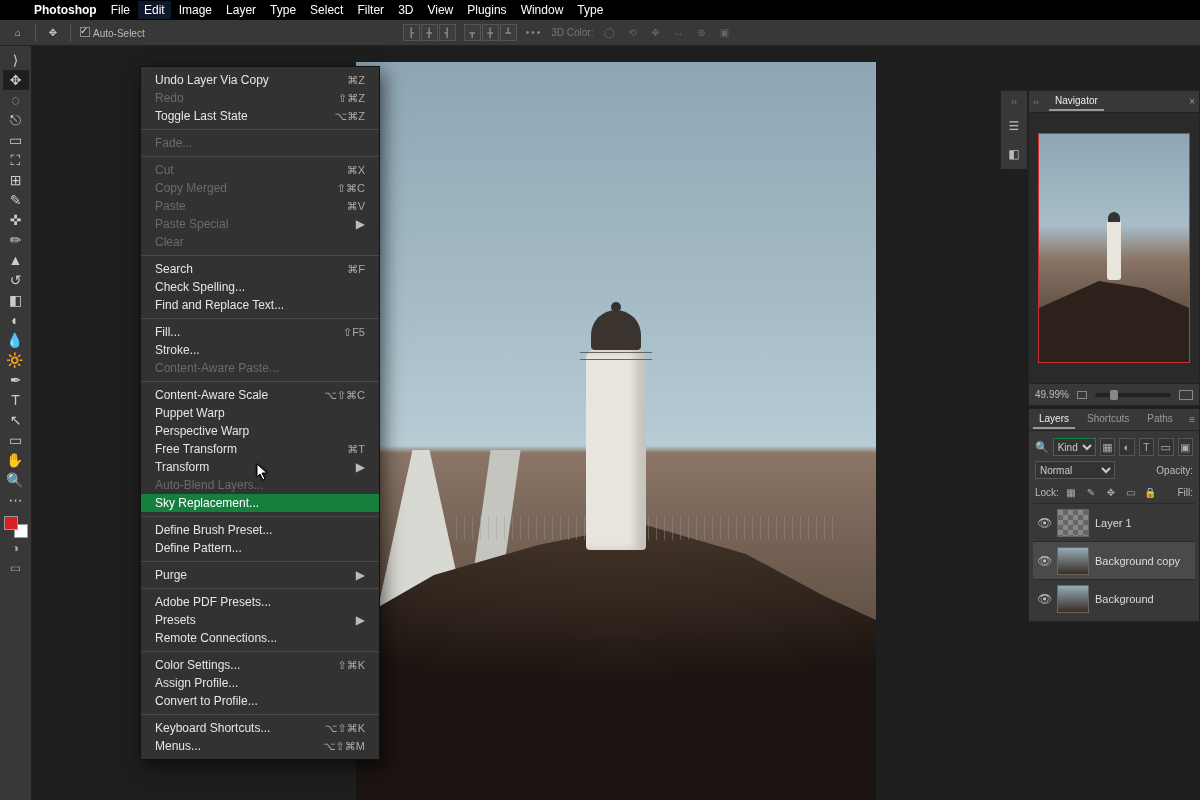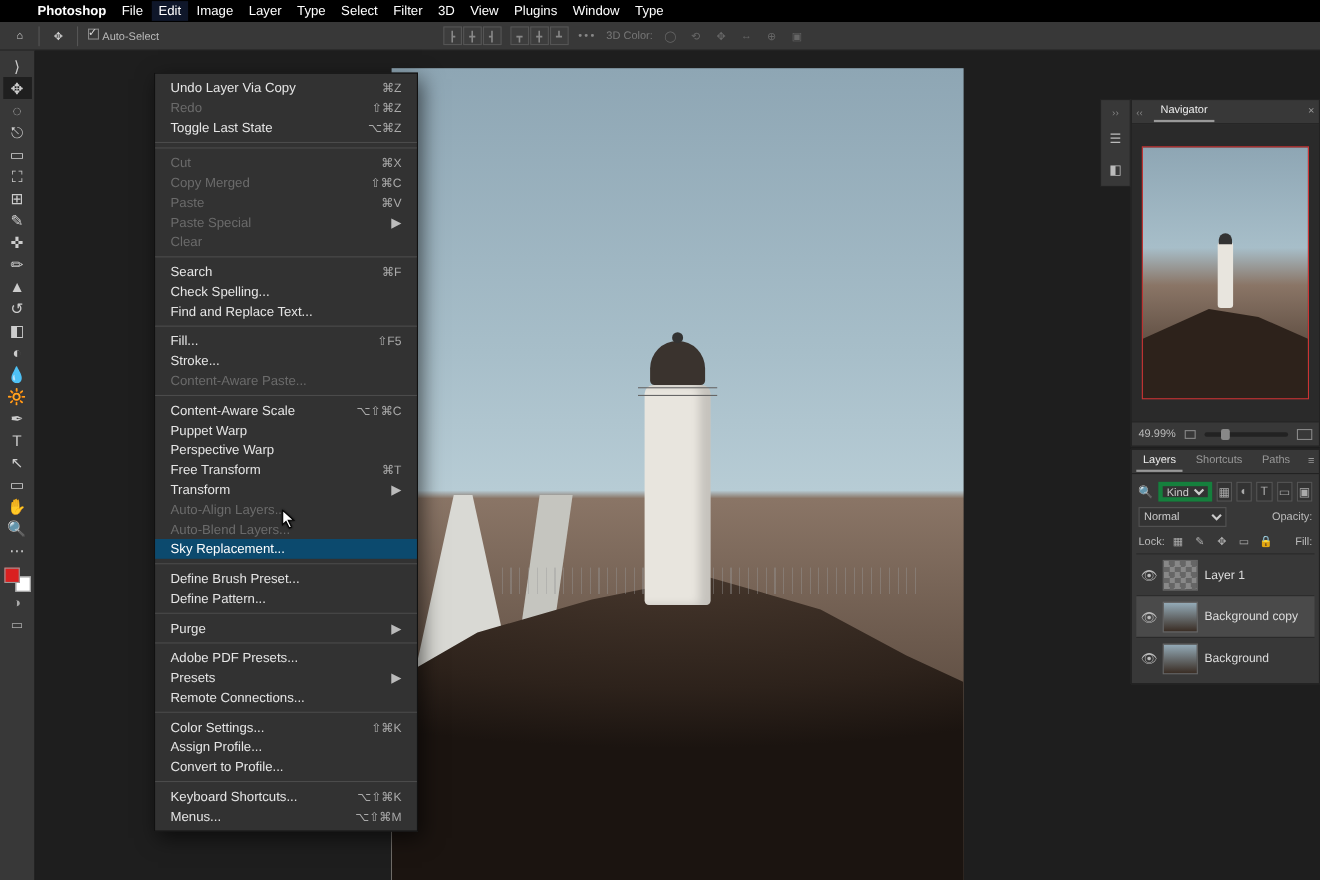--- a/index.html
+++ b/index.html
@@ -46,21 +46,21 @@
 .rail{position:absolute;left:50%;transform:translateX(-50%);bottom:440px;width:72px;height:8px;border-top:1px solid #666;border-bottom:1px solid #666;}
 .hill{position:absolute;bottom:0;left:0;right:0;height:300px;background:radial-gradient(ellipse 120% 60% at 50% 0%, #4a3a2f 0%, #2d221b 70%, #1b1410 100%);clip-path:polygon(0 40%, 15% 25%, 35% 15%, 55% 8%, 75% 18%, 90% 32%, 100% 40%, 100% 100%, 0 100%);}
 .path{position:absolute;bottom:0;left:-20px;width:170px;height:350px;background:#d9d9d4;clip-path:polygon(45% 0, 55% 0, 100% 100%, 0 100%);}
 .pathwall{position:absolute;bottom:0;left:110px;width:30px;height:350px;background:#c5c5bf;transform:skewX(-8deg);}
 .fence{position:absolute;bottom:260px;left:100px;right:40px;height:24px;background:repeating-linear-gradient(90deg,#999 0 1px, transparent 1px 8px);opacity:.4;}
 
 
 .dropdown { position:absolute; left:140px; top:20px; width:240px; background:#323232; border:1px solid #111; box-shadow:4px 6px 18px rgba(0,0,0,.6); z-index:50; padding:4px 0; font-size:12px; }
 .dropdown .row { height:18px; display:flex; align-items:center; justify-content:space-between; padding:0 14px; color:#e5e5e5; }
 .dropdown .row.dis { color:#6b6b6b; }
-.dropdown .row.hl { background:#0c4a6e; color:#fff; }
+.dropdown .row.hl { background:#15803d; color:#fff; }
 .dropdown .hr { height:1px; background:#4b4b4b; margin:4px 0; }
 .dropdown .sc { color:#aaa; font-size:11px; }
 .dropdown .arr { color:#bbb; }
 
 
 .cursor{position:absolute;left:256px;top:417px;z-index:60;pointer-events:none;}
 .cursor svg{filter:drop-shadow(0 0 1px #000);}
 
 
 .dock-strip { position:absolute; right:172px; top:44px; width:28px; background:#383838; border:1px solid #222; display:flex; flex-direction:column; align-items:center; padding:6px 0; gap:10px; }
@@ -80,21 +80,21 @@
 .nav-thumb .hl{position:absolute;bottom:0;left:0;right:0;height:90px;background:#2d221b;clip-path:polygon(0 40%, 40% 10%, 70% 18%, 100% 40%, 100% 100%, 0 100%);}
 .nav-foot{height:22px;display:flex;align-items:center;gap:8px;padding:0 6px;border-top:1px solid #222;color:#bbb;font-size:10px;}
 .nav-foot .slider{flex:1;height:4px;background:#222;position:relative;border-radius:2px;}
 .nav-foot .slider .knob{position:absolute;left:20%;top:-3px;width:8px;height:10px;background:#888;border-radius:2px;}
 .nav-foot .sm{width:10px;height:8px;border:1px solid #888;}
 .nav-foot .sm.big{width:14px;height:10px;}
 
 
 .layers-body{padding:4px 4px;}
 .layers-row1{display:flex;align-items:center;gap:4px;height:24px;padding:2px;}
-.layers-row1 select{background:#333;color:#ccc;border:4px solid #15803d;font-size:10px;height:18px;}
+.layers-row1 select{background:#333;color:#ccc;border:1px solid #15803d;font-size:10px;height:18px;}
 .layers-row1 .ib{width:18px;height:18px;border:1px solid #555;background:#333;display:flex;align-items:center;justify-content:center;color:#aaa;font-size:11px;}
 .layers-row2{display:flex;align-items:center;gap:6px;height:22px;padding:0 2px;color:#bbb;font-size:10px;}
 .layers-row2 .grow{flex:1;}
 .layers-lock{display:flex;align-items:center;gap:4px;height:22px;padding:0 2px;color:#bbb;font-size:10px;justify-content:space-between;}
 .layers-lock .lb{width:16px;height:16px;display:flex;align-items:center;justify-content:center;color:#aaa;}
 .layer{display:flex;align-items:center;height:38px;gap:6px;padding:2px 4px;border-top:1px solid #2a2a2a;}
 .layer.sel{background:#4a4a4a;}
 .layer .eye{width:14px;color:#bbb;font-size:12px;text-align:center;}
 .layer .th{width:32px;height:28px;background:linear-gradient(#94abb8 0%, #3a2d24 100%);border:1px solid #666;position:relative;}
 .layer .th.checker{background:repeating-conic-gradient(#666 0 25%, #888 0 50%) 0 0/10px 10px;}
@@ -202,20 +202,23 @@
       </div>
       <div class="row dis">
         <span>Redo</span>
         <span class="sc">⇧⌘Z</span>
       </div>
       <div class="row">
         <span>Toggle Last State</span>
         <span class="sc">⌥⌘Z</span>
       </div>
       <div class="hr"></div>
+      <div class="row dis">
+        <span>Fade...</span>
+      </div>
       <div class="hr"></div>
       <div class="row dis">
         <span>Cut</span>
         <span class="sc">⌘X</span>
       </div>
       <div class="row dis">
         <span>Copy Merged</span>
         <span class="sc">⇧⌘C</span>
       </div>
       <div class="row dis">
@@ -262,23 +265,20 @@
       <div class="row">
         <span>Perspective Warp</span>
       </div>
       <div class="row">
         <span>Free Transform</span>
         <span class="sc">⌘T</span>
       </div>
       <div class="row">
         <span>Transform</span>
         <span class="arr">▶</span>
-      </div>
-      <div class="row dis">
-        <span>Auto-Align Layers...</span>
       </div>
       <div class="row dis">
         <span>Auto-Blend Layers...</span>
       </div>
       <div class="row hl">
         <span>Sky Replacement...</span>
       </div>
       <div class="hr"></div>
       <div class="row">
         <span>Define Brush Preset...</span>

